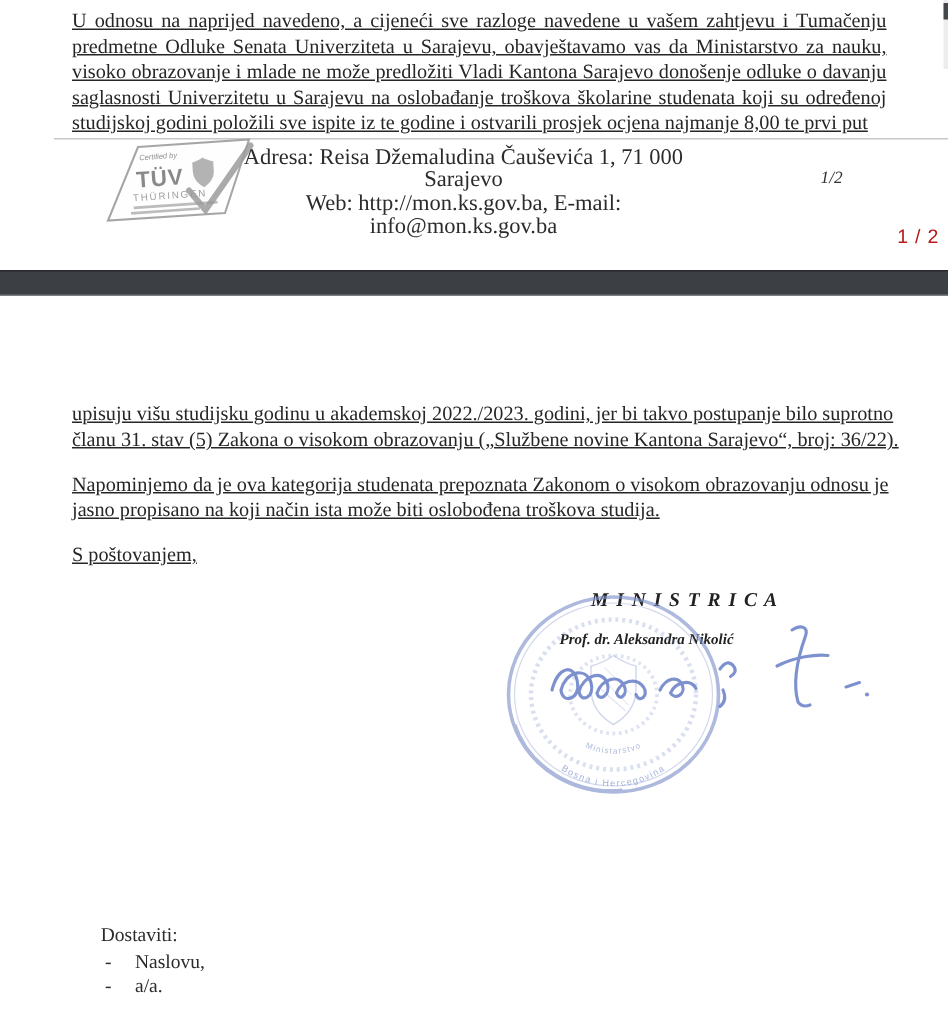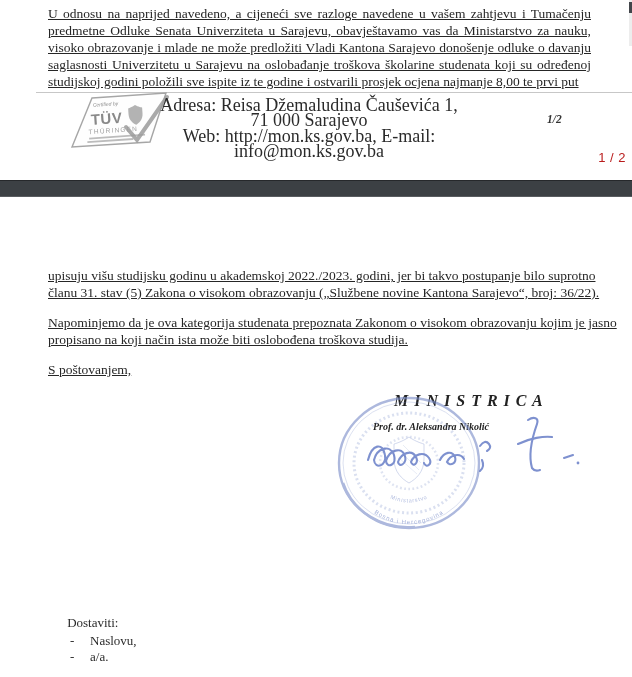--- a/index.html
+++ b/index.html
@@ -8,36 +8,36 @@
     background:#ffffff;
     font-family:"Liberation Serif", serif;
   }
   .doc-text { position:absolute; margin:0; color:#262626; font-size:13.5px; line-height:17px;text-decoration:underline; }
   .para1 { left:48px; top:5px; width:543px; text-align:justify; }
   .scan-line { position:absolute; left:36px; top:92px; width:596px; height:1px; background:#8f8f8f; opacity:.5; }
 
   .logo-svg { position:absolute; left:60px; top:91px; }
 
   .address-block { position:absolute; left:158px; top:98px; width:302px; text-align:center;
-                   font-size:18px; line-height:15.4px; color:#2b2b2b; }
-  .doc-pagenum { position:absolute; left:547px; top:113px; font-style:italic; font-size:11.5px; color:#333;font-weight:bold; }
+                   font-size:15px; line-height:15.4px; color:#2b2b2b; }
+  .doc-pagenum { position:absolute; left:547px; top:113px; font-style:italic; font-size:11.5px; color:#333; }
 
   .viewer-pagenum { position:absolute; right:6px; top:150px; font-family:"Liberation Sans", sans-serif;
                     font-size:13px; font-weight:400; letter-spacing:.5px; color:#b91c1c; }
   .scroll-track { position:absolute; right:0; top:0; width:3px; height:46px; background:#ededed; }
   .scroll-thumb { position:absolute; right:0; top:2px; width:3px; height:11px; background:#43464b; }
 
   .separator { position:absolute; left:0; top:180px; width:632px; height:15px;
                background:#3c4044; border-top:1px solid #26282b; border-bottom:1px solid #595c60; }
 
   .para2 { left:48px; top:267px; width:574px; }
   .para3 { left:48px; top:314px; width:574px; }
   .closing { left:48px; top:361px; }
 
-  .minister-title { position:absolute; left:394px; top:392px; font-size:16px; font-weight:700;
+  .minister-title { position:absolute; left:394px; top:392px; font-size:13px; font-weight:700;
                     font-style:italic; letter-spacing:1px; color:#222; }
   .minister-name { position:absolute; left:373px; top:421px; font-size:10px; font-weight:700;
                    font-style:italic; color:#222; }
 
   .stamp-svg { position:absolute; left:333px; top:395px; }
   .signature-svg { position:absolute; left:352px; top:408px; }
 
   .distribution { position:absolute; left:49px; top:615px; font-size:13px; line-height:15px; color:#2b2b2b; }
   .dist-heading { margin-bottom:3px;text-align:center; }
   .dist-item { padding-left:21px; margin-top:1px; }
@@ -75,21 +75,21 @@
 
   <div class="viewer-pagenum">1 / 2</div>
   <div class="scroll-track">
     <div class="scroll-thumb"></div>
   </div>
 
   <div class="separator"></div>
 
   <section>
     <p class="doc-text para2">upisuju višu studijsku godinu u akademskoj 2022./2023. godini, jer bi takvo postupanje bilo suprotno članu 31. stav (5) Zakona o visokom obrazovanju („Službene novine Kantona Sarajevo“, broj: 36/22).</p>
-    <p class="doc-text para3">Napominjemo da je ova kategorija studenata prepoznata Zakonom o visokom obrazovanju kojim je jasno propisano na koji način ista može biti oslobođena troškova studija.</p>
+    <p class="doc-text para3">Napominjemo da je ova kategorija studenata prepoznata Zakonom o visokom obrazovanju odnosu je jasno propisano na koji način ista može biti oslobođena troškova studija.</p>
     <p class="doc-text closing">S poštovanjem,</p>
 
     <div class="minister-title">M I N I S T R I C A</div>
     <div class="minister-name">Prof. dr. Aleksandra Nikolić</div>
 
     <svg class="stamp-svg" width="152" height="142" viewBox="0 0 152 142">
       <g stroke="#7b8ec9" fill="none" opacity="0.62">
         <ellipse cx="76" cy="68" rx="70" ry="65" stroke-width="2.4"></ellipse>
         <ellipse cx="76" cy="68" rx="66" ry="61" stroke-width="0.8" opacity="0.55"></ellipse>
         <path d="M 10 88 A 68 63 0 0 0 82 132" stroke-width="2.6"></path>

